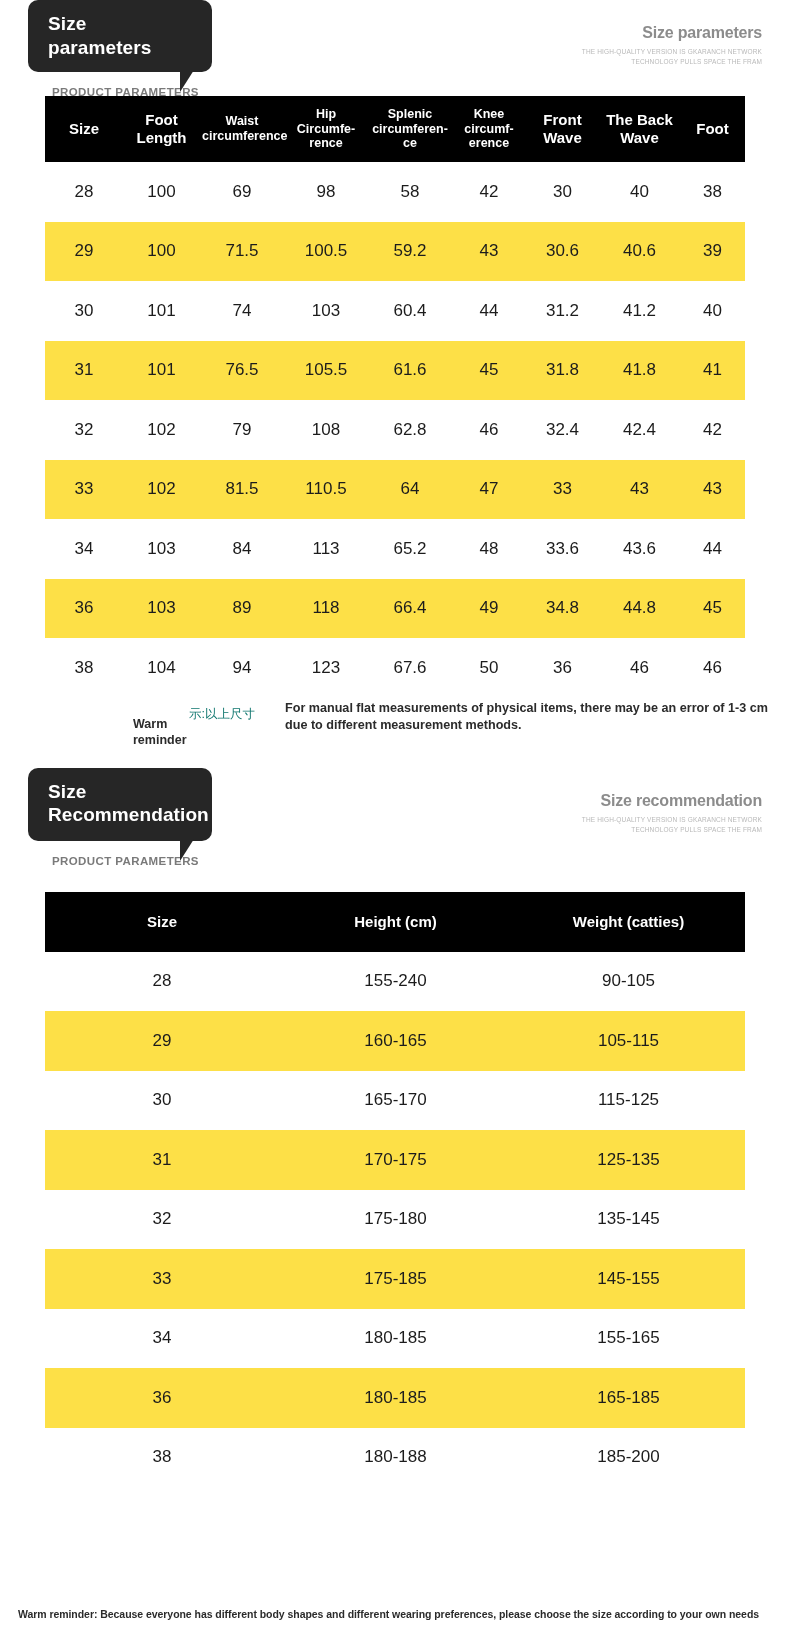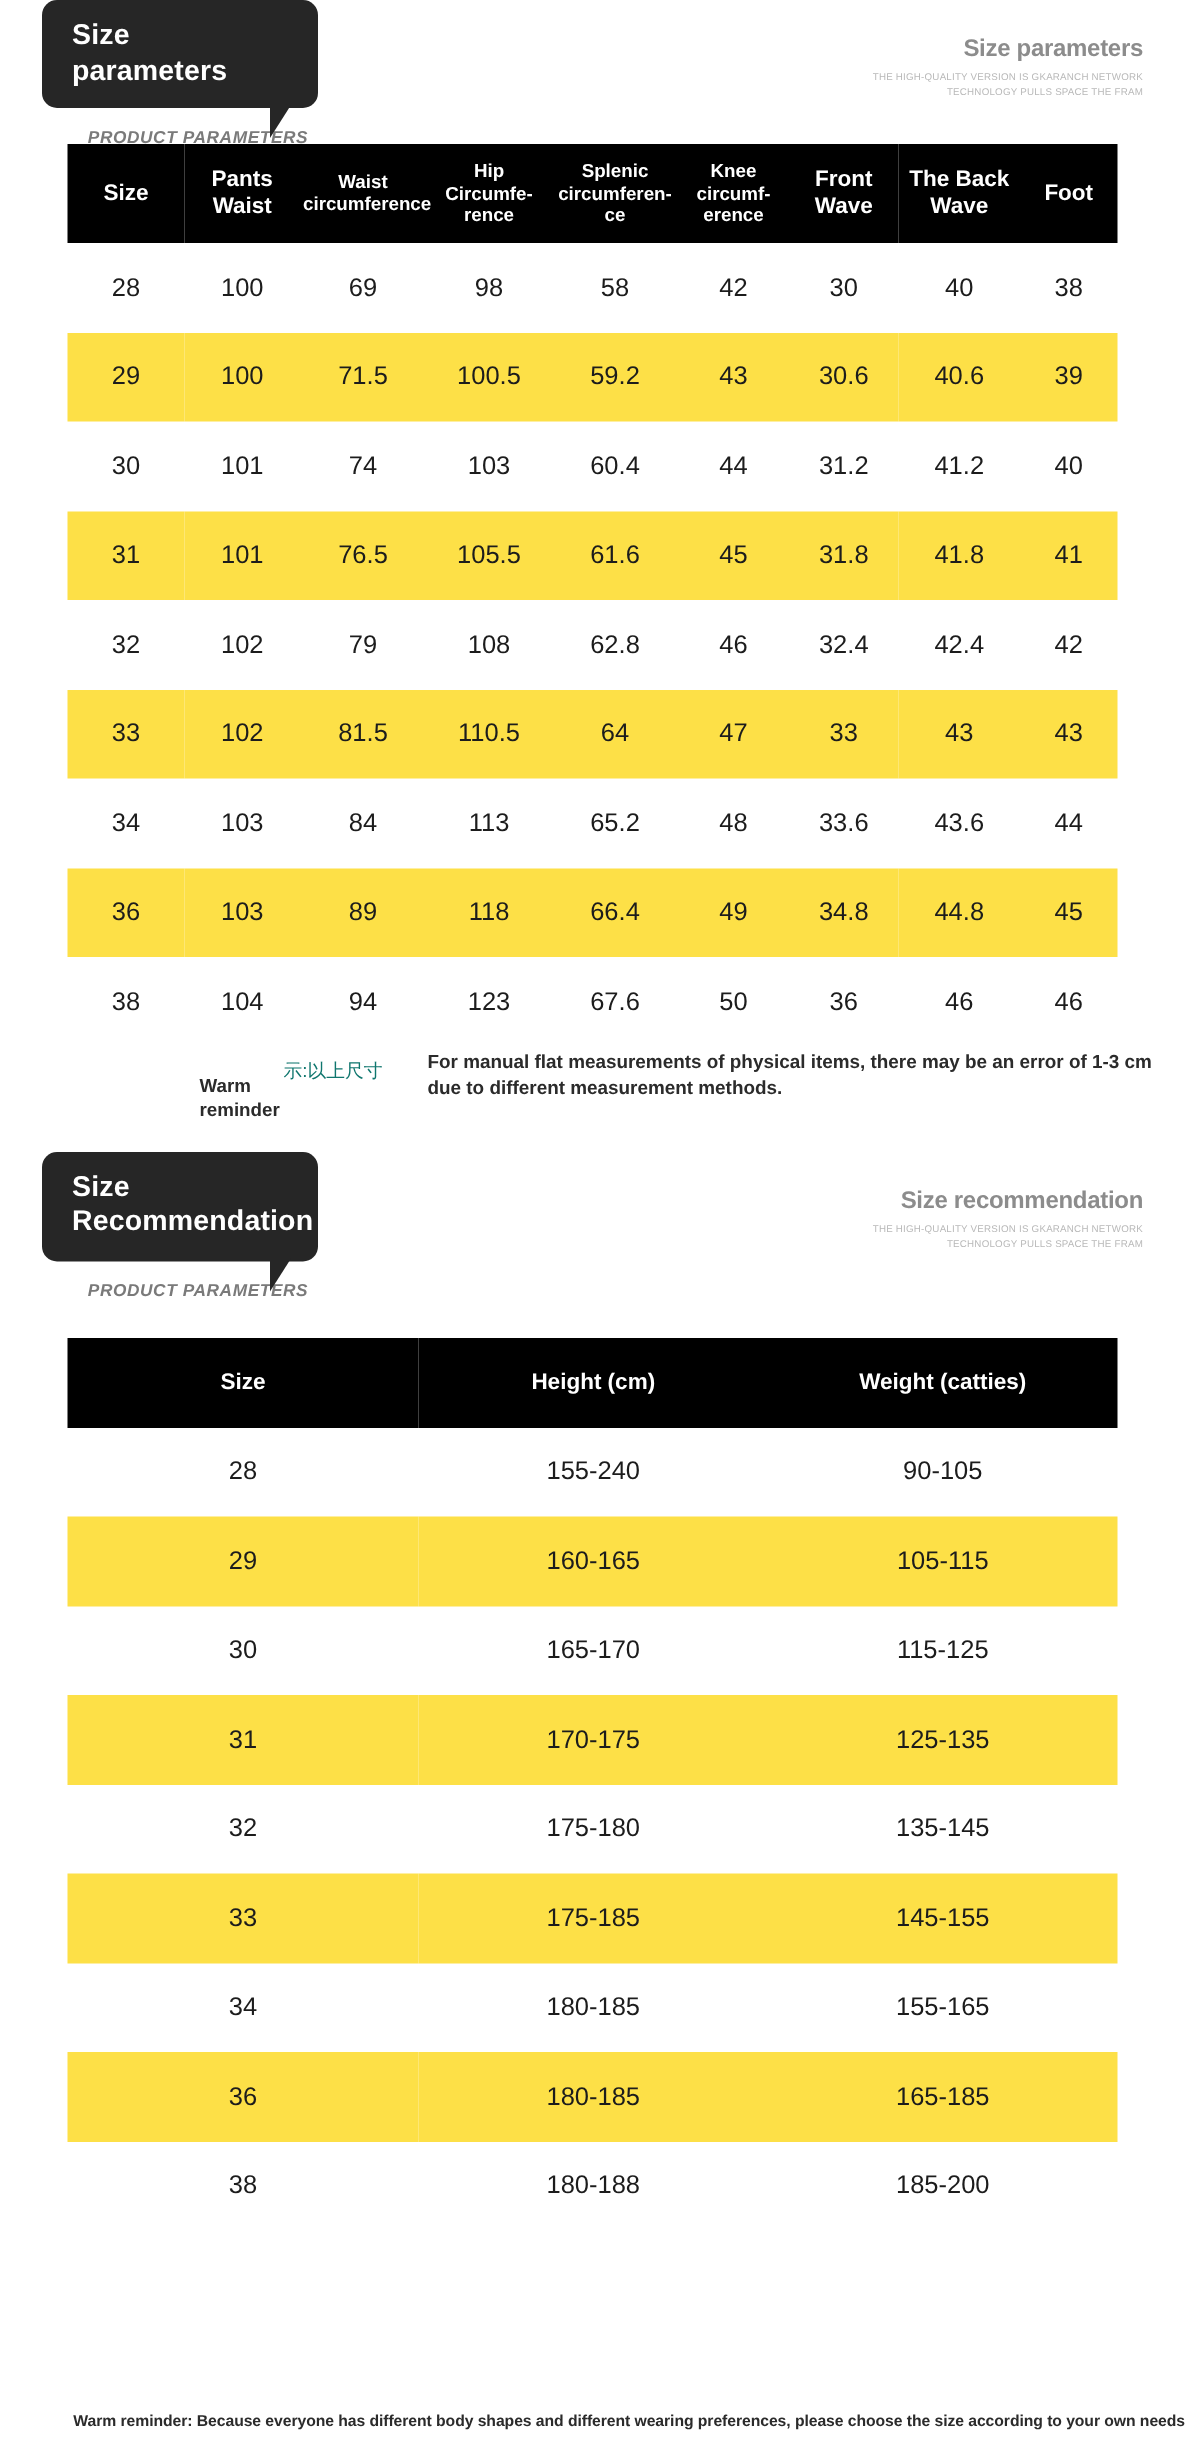--- a/index.html
+++ b/index.html
@@ -45,24 +45,22 @@
     width: 0; height: 0;
     border-left: 14px solid #262626;
     border-bottom: 22px solid transparent;
   }
 
   .badge-sub {
     margin-top: 14px;
     margin-left: 24px;
     font-size: 11.5px;
     font-weight: bold;
-    font-style: italic;
     color: #7a7a7a;
     letter-spacing: .4px;
-    text-align: center;
   }
 
   .head-right {
     position: absolute;
     right: 28px;
     top: 24px;
     text-align: right;
   }
   .head-right-title {
     font-size: 16px;
@@ -162,23 +160,23 @@
     width: 495px;
     font-size: 12.6px;
     font-weight: bold;
     color: #2b2b2b;
     line-height: 1.42;
   }
 
   
   .footer-note {
     position: absolute;
-    left: 0; right: 0;
+    left: 0; right: 13px;
     bottom: 14px;
-    text-align: right;
+    text-align: center;
     font-size: 10.5px;
     font-weight: bold;
     color: #2b2b2b;
     letter-spacing: -.05px;
   }
 
   .spacer-1 { height: 22px; }
   .spacer-2 { height: 28px; }
 </style>
 </head>
@@ -211,21 +209,21 @@
         <col class="c3">
         <col class="c4">
       <col class="c5">
         <col class="c6">
         <col class="c7">
         <col class="c8">
     </colgroup>
     <thead>
       <tr>
         <th class="big">Size</th>
-        <th class="big">Pants Waist</th>
+        <th class="big">Foot Length</th>
         <th>Waist circumference</th>
         <th>Hip Circumfe-rence</th>
         <th>Splenic circumferen-ce</th>
         <th>Knee circumf-erence</th>
         <th class="big">Front Wave</th>
         <th class="big">The Back Wave</th>
         <th class="big">Foot</th>
       </tr>
     </thead>
     <tbody id="size-table-body">

